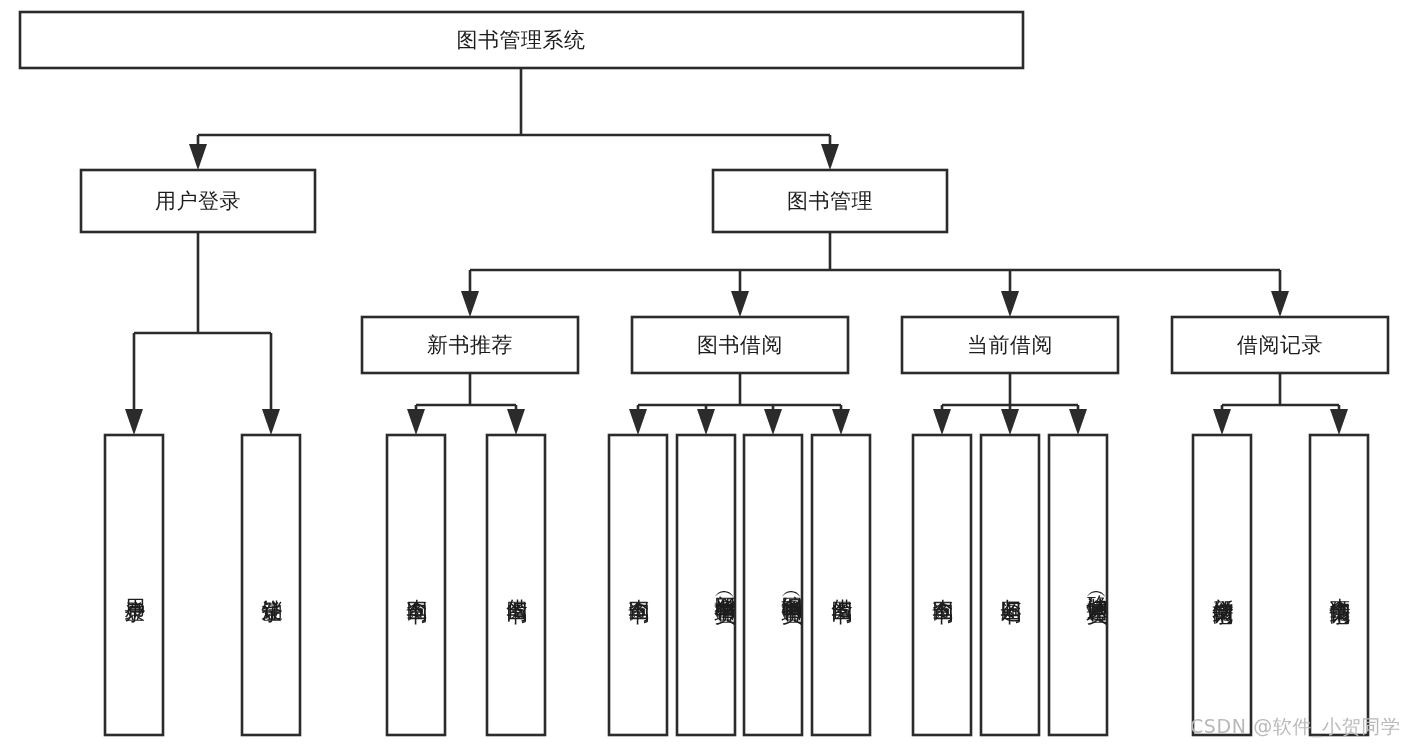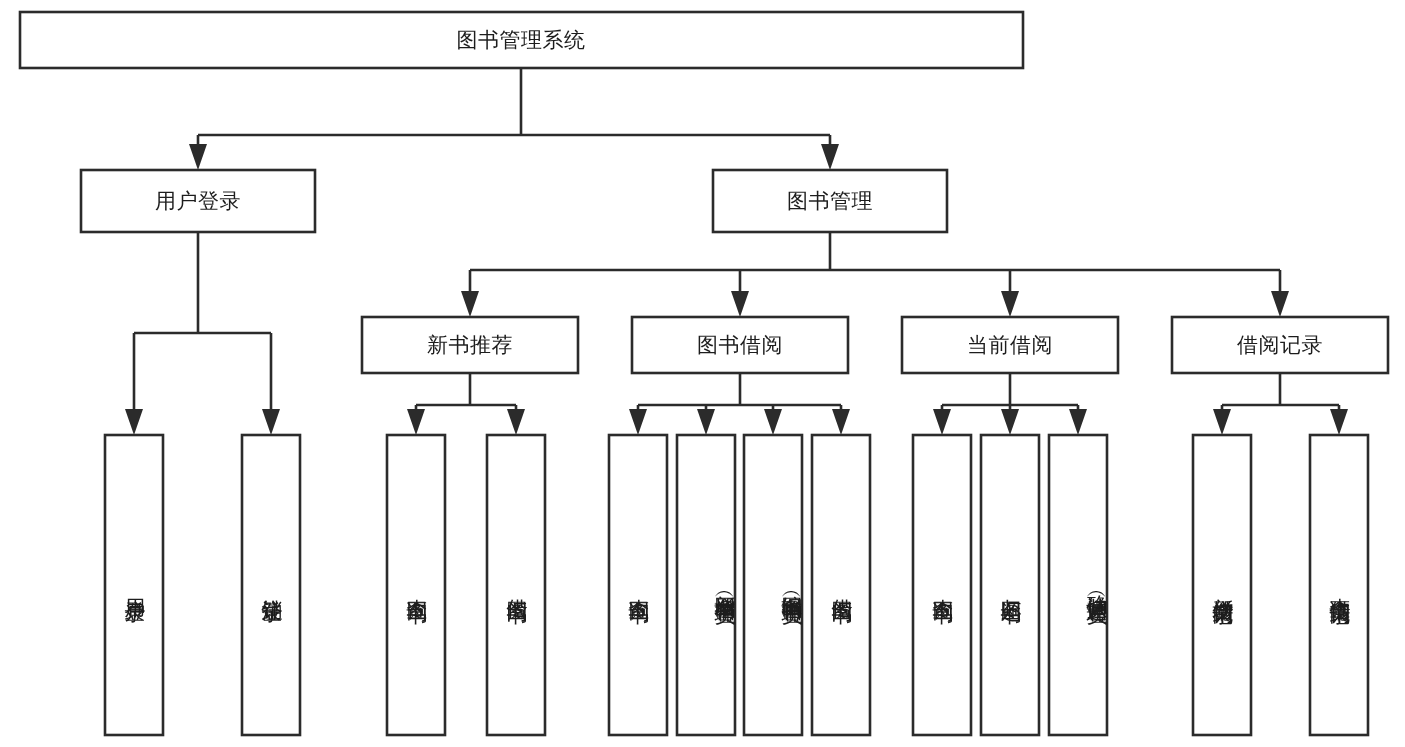--- a/index.html
+++ b/index.html
@@ -236,14 +236,15 @@
   <div class="node-label-v" style="left:744px; top:435px; width:58px; height:300px; align-items:flex-start;">编辑图书（管理员）</div>
   <div class="node-label-v" style="left:812px; top:435px; width:58px; height:300px;">借阅图书</div>
 
   <div class="node-label-v" style="left:913px; top:435px; width:58px; height:300px;">查询图书</div>
   <div class="node-label-v" style="left:981px; top:435px; width:58px; height:300px;">归还图书</div>
   <div class="node-label-v" style="left:1049px; top:435px; width:58px; height:300px; align-items:flex-start;">确认归还（管理员）</div>
 
   <div class="node-label-v" style="left:1193px; top:435px; width:58px; height:300px;">新增借阅记录</div>
   <div class="node-label-v" style="left:1310px; top:435px; width:58px; height:300px;">查询借阅记录</div>
 
+  <div class="watermark" style="left:1190px; top:714px;">CSDN @软件_小贺同学</div>
 
 </div>
 
 </body></html>

